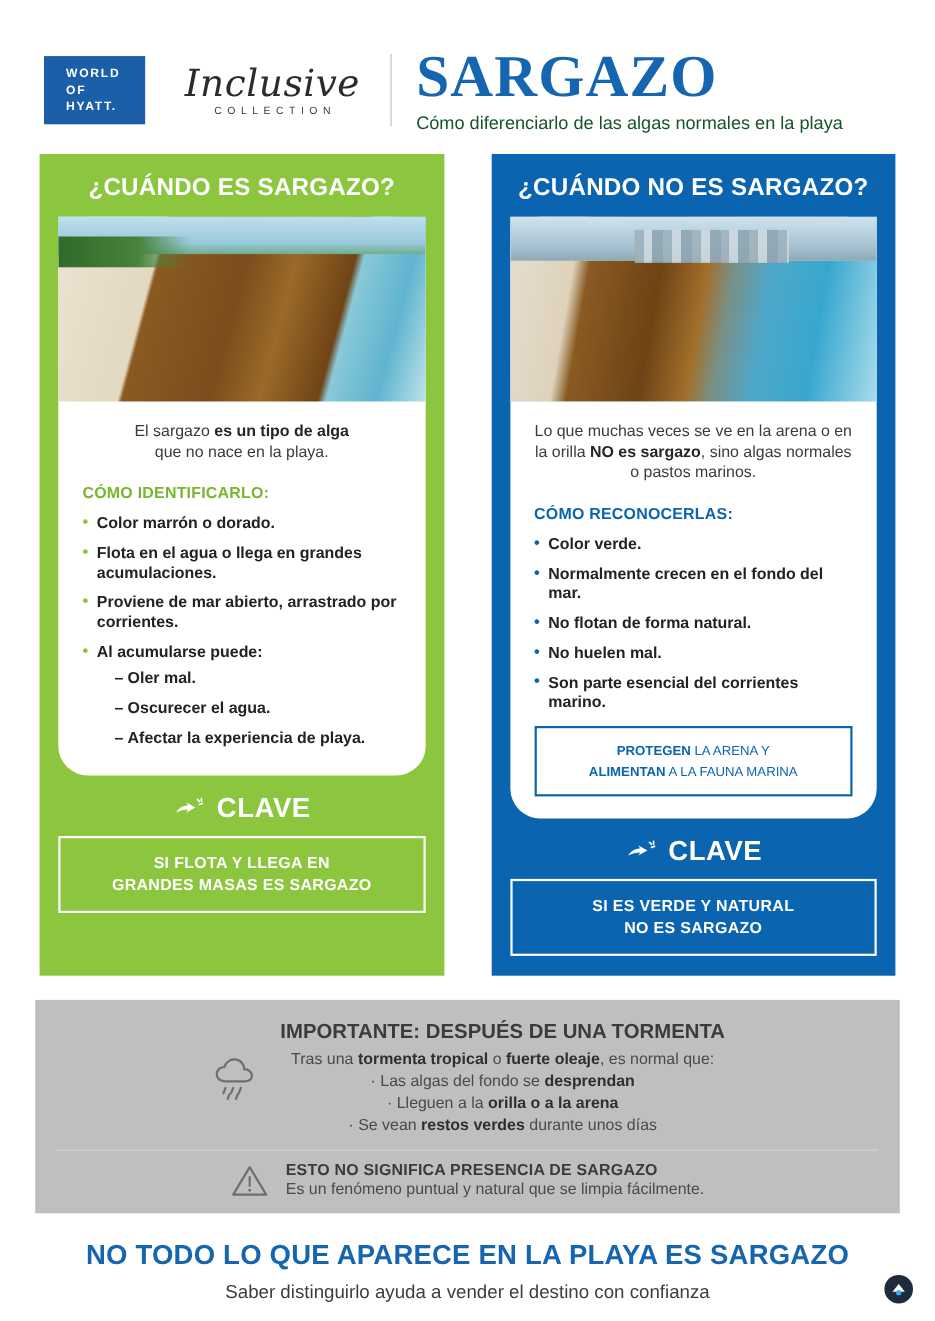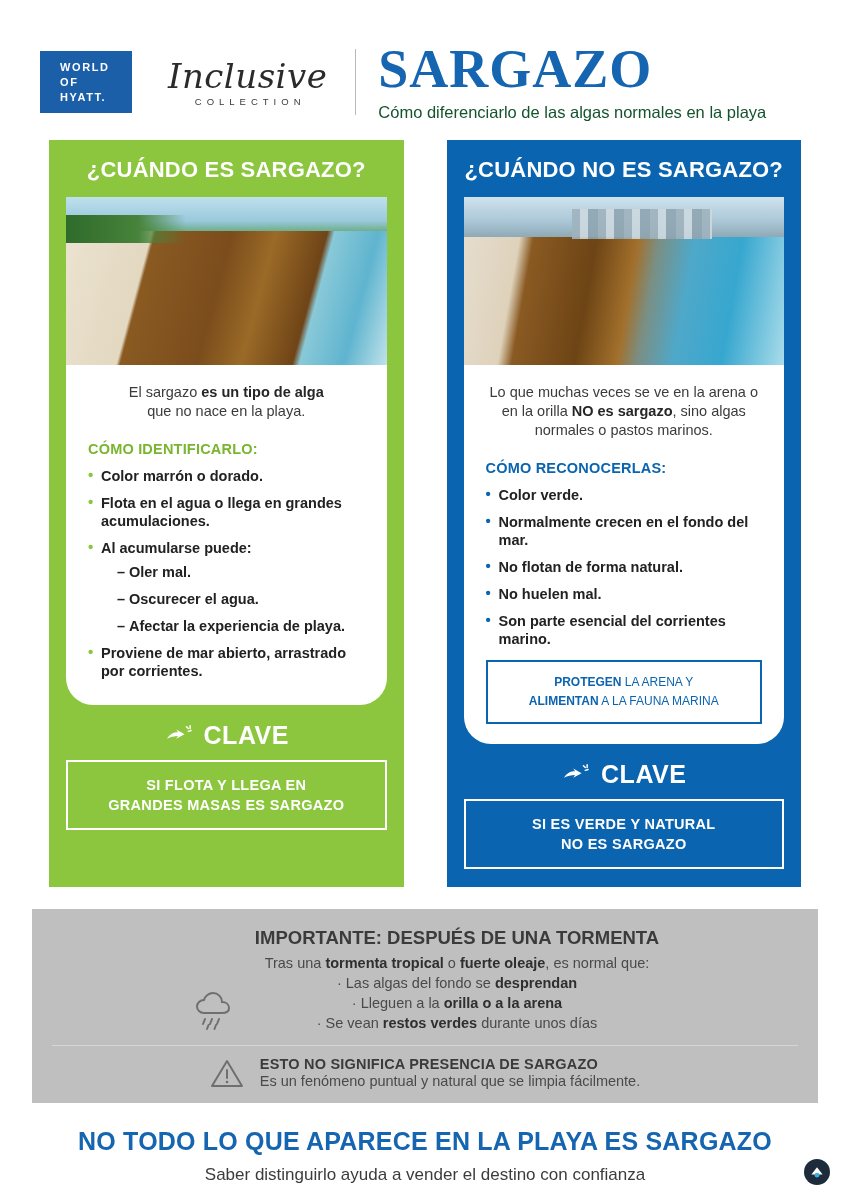--- a/index.html
+++ b/index.html
@@ -82,21 +82,21 @@
   .subtitle {
     font-size: 16.5px;
     color: #14532d;
     margin-top: 7px;
   }
 
   
   .columns {
     display: flex;
     gap: 16px;
-    padding: 0 49px;
+    padding: 0 36px;
     box-sizing: border-box;
   }
   .col {
     width: 385px;
     box-sizing: border-box;
     padding: 0 0 18px 0;
   }
   .col-green { background: #8cc63e; }
   .col-blue  { background: #0b64b0; margin-left: 27px; }
 
@@ -260,21 +260,21 @@
 
   
   .important {
     margin: 22px 32px 0 32px;
     background: #bfbfbf;
     padding: 18px 20px 14px 20px;
     box-sizing: border-box;
   }
   .imp-top {
     display: flex;
-    align-items: flex-end;
+    align-items: center;
     justify-content: center;
     gap: 18px;
   }
   .cloud-icon {
     width: 46px;
     height: 44px;
     position: relative;
     flex: none;
     margin-top: 2px;
   }
@@ -383,29 +383,29 @@
       <div class="intro">
         <span>El sargazo </span><b>es un tipo de alga</b><br>
         <span>que no nace en la playa.</span>
       </div>
 
       <div class="sec-title green">CÓMO IDENTIFICARLO:</div>
 
       <ul class="bullets">
         <li>Color marrón o dorado.</li>
         <li>Flota en el agua o llega en grandes acumulaciones.</li>
+        <li>Proviene de mar abierto, arrastrado por corrientes.</li>
         <li>
           <span>Al acumularse puede:</span>
           <ul class="sublist">
             <li>Oler mal.</li>
             <li>Oscurecer el agua.</li>
             <li>Afectar la experiencia de playa.</li>
           </ul>
         </li>
-        <li>Proviene de mar abierto, arrastrado por corrientes.</li>
       </ul>
     </div>
 
     <div class="clave-row">
       <span class="hand-icon">
         <svg viewBox="0 0 32 28" width="30" height="26" aria-hidden="true">
           <path d="M3 17c3-5 7-7 12-7l-2-3 9 5-9 5 2-3c-4 0-8 1-12 3z" fill="#ffffff"></path>
           <path d="M24 4l2 2M28 3l0 3M26 9l3-1" stroke="#ffffff" stroke-width="1.6" fill="none" stroke-linecap="round"></path>
         </svg>
       </span>

